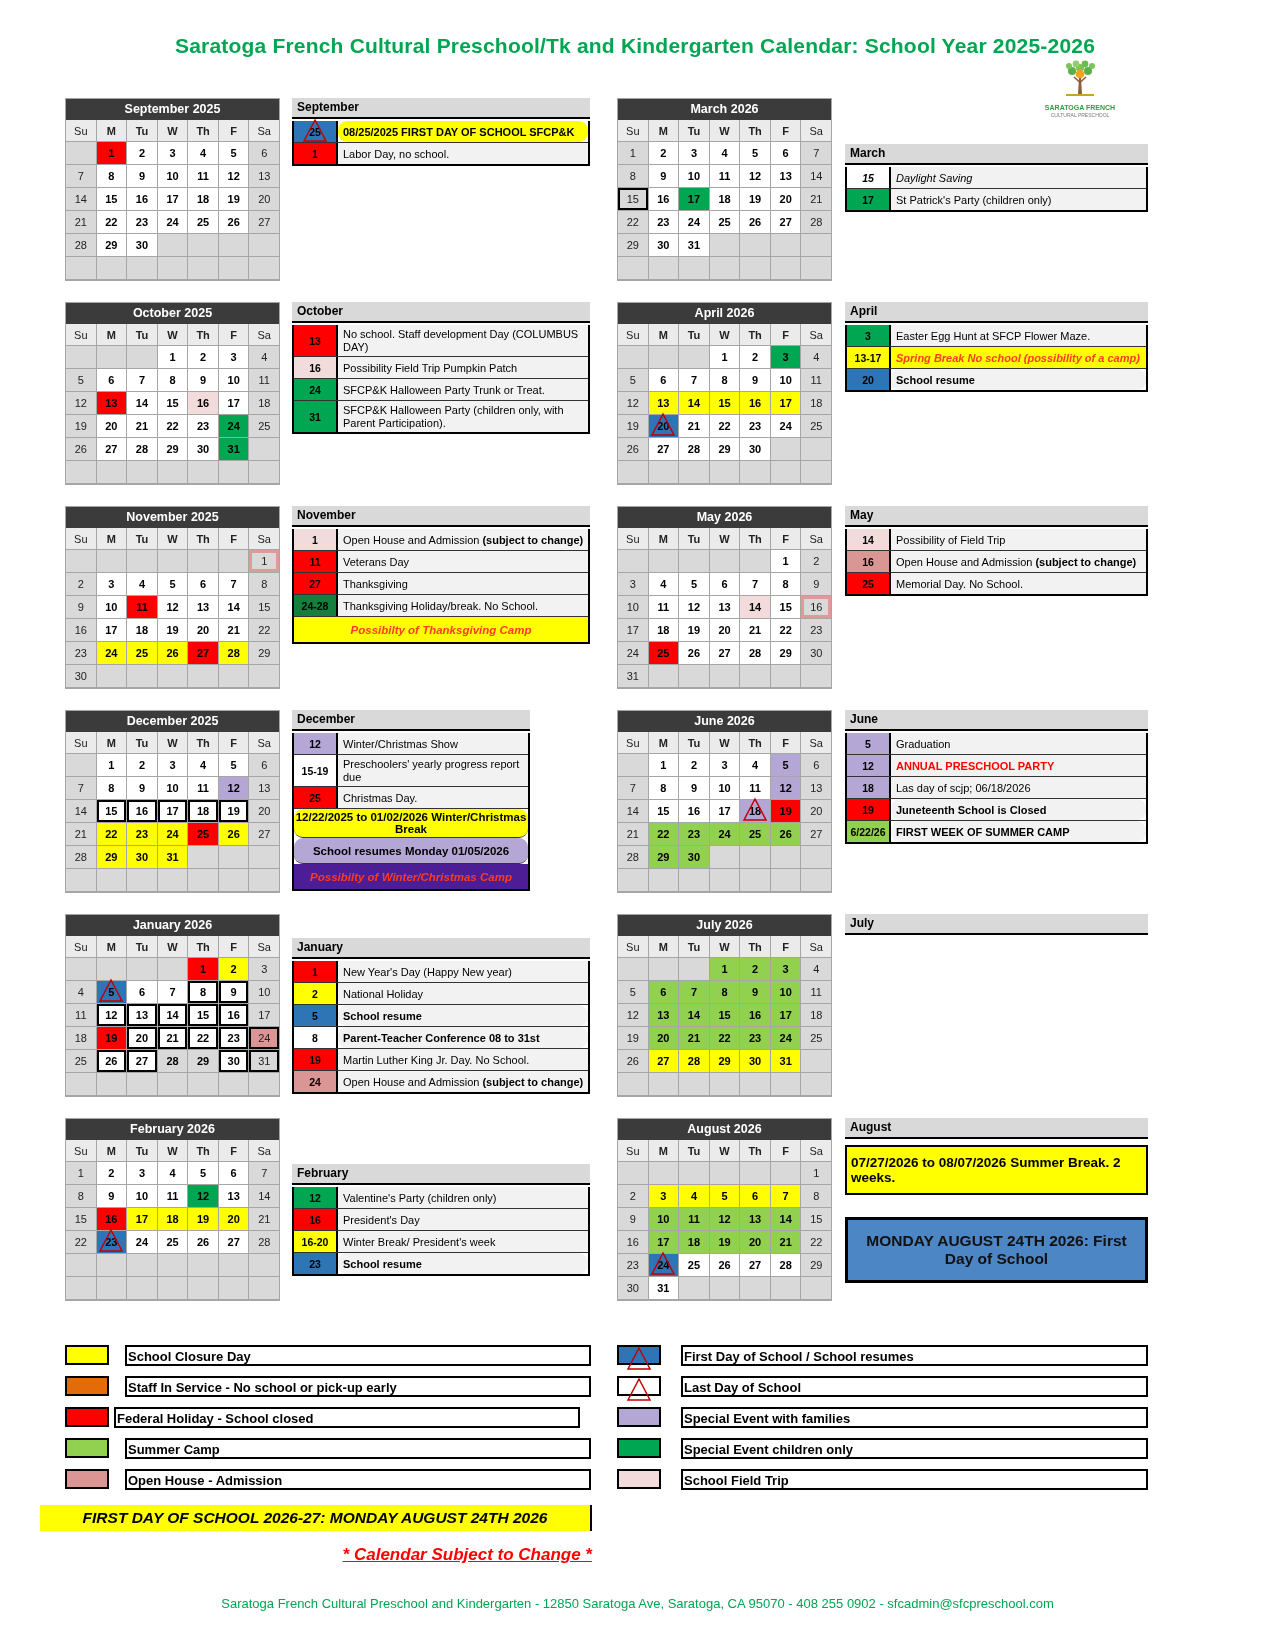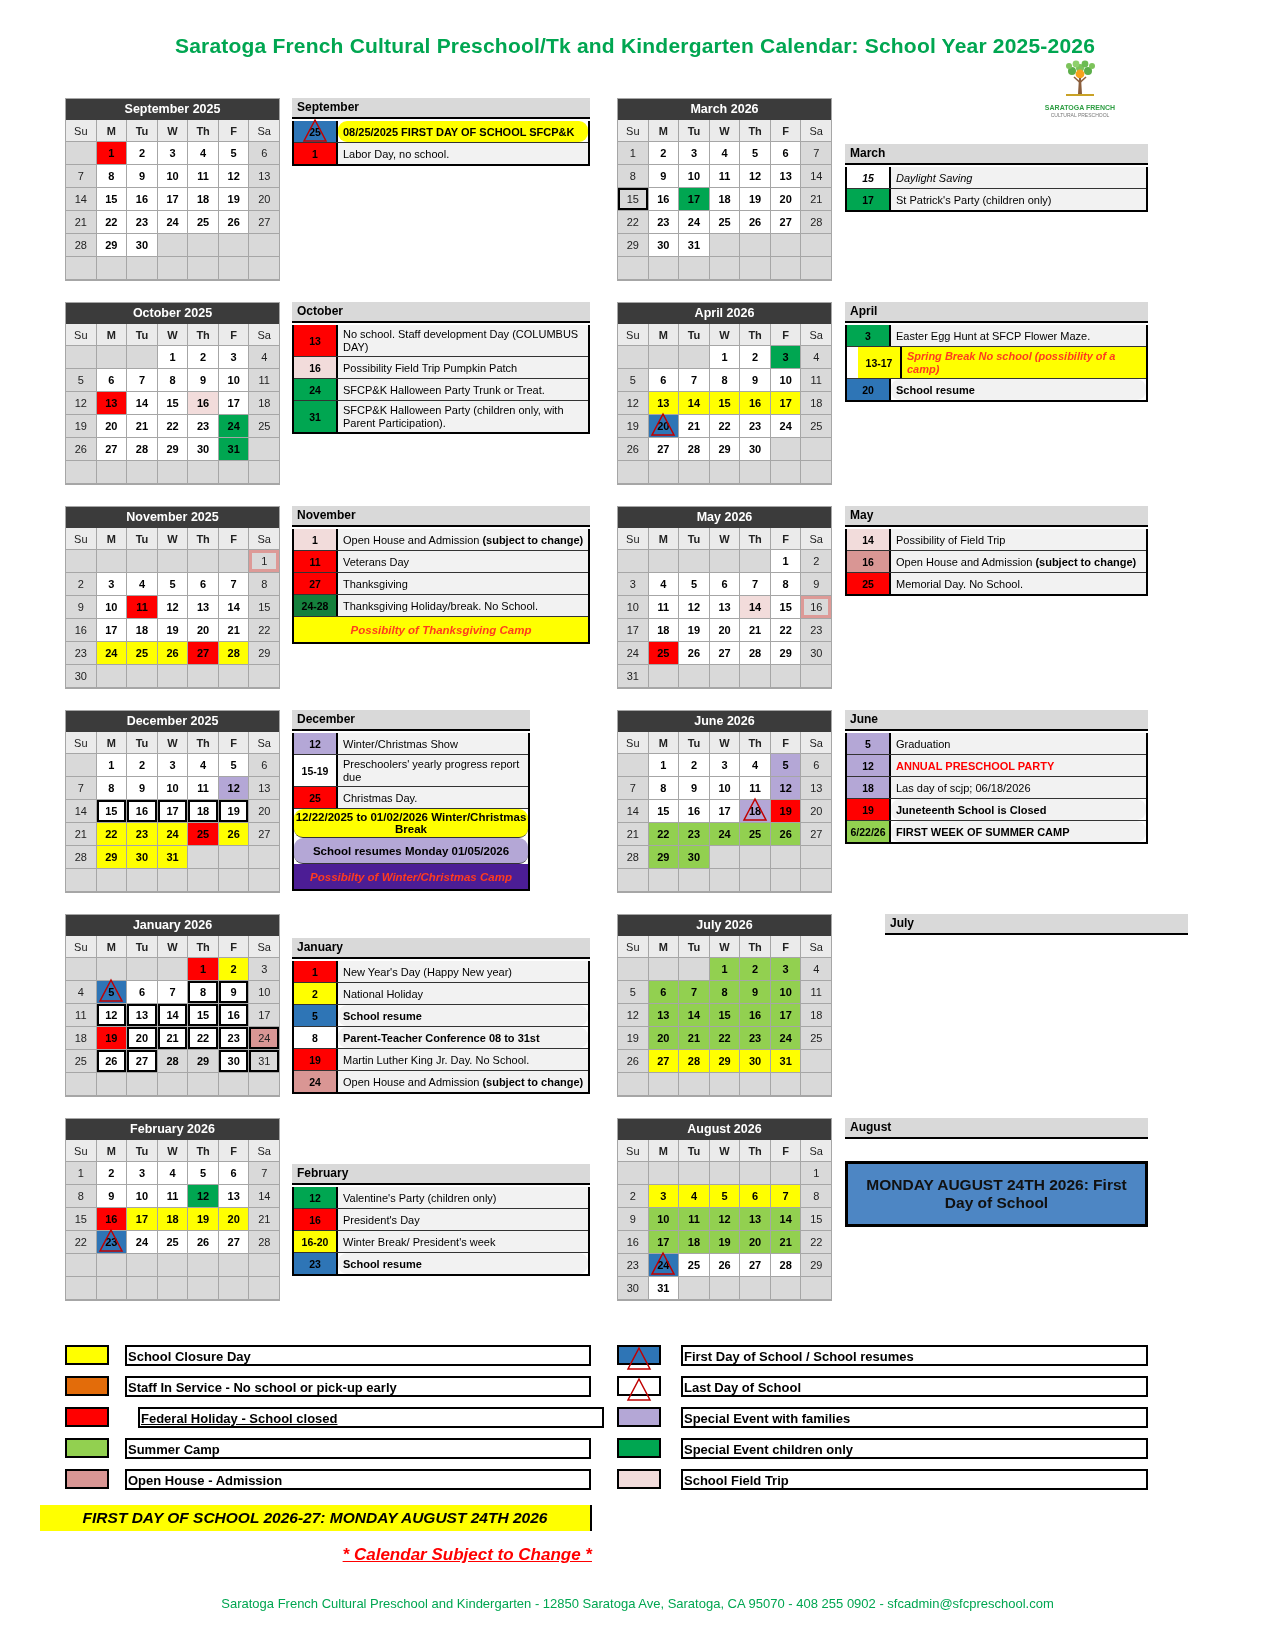--- a/index.html
+++ b/index.html
@@ -785,21 +785,21 @@
       </div>
     </div>
     <div class="events" style="left: 845px; top: 302px; width: 303px;">
       <div class="ev-header">April</div>
       <div class="ev-table">
         <div class="ev-row">
           <div class="ev-chip" style="background: rgb(0, 166, 81);">3</div>
           <div class="ev-text">Easter Egg Hunt at SFCP Flower Maze.</div>
         </div>
         <div class="ev-row">
-          <div class="ev-chip" style="background: rgb(255, 255, 0); margin-left: 11px;">13-17</div>
+          <div class="ev-chip" style="background: rgb(255, 255, 0);">13-17</div>
           <div class="ev-text rib" style="background: rgb(255, 255, 0);">Spring Break No school (possibility of a camp)</div>
         </div>
         <div class="ev-row">
           <div class="ev-chip" style="background: rgb(46, 117, 182);">20</div>
           <div class="ev-text b">School resume</div>
         </div>
       </div>
     </div>
     <div class="cal" style="left: 617px; top: 506px;">
       <div class="cal-title">May 2026</div>
@@ -1036,21 +1036,21 @@
       <div class="cal-row">
         <div class="cal-cell empty"></div>
         <div class="cal-cell empty"></div>
         <div class="cal-cell empty"></div>
         <div class="cal-cell empty"></div>
         <div class="cal-cell empty"></div>
         <div class="cal-cell empty"></div>
         <div class="cal-cell empty"></div>
       </div>
     </div>
-    <div class="events" style="left: 845px; top: 914px; width: 303px; margin-left: 40px;">
+    <div class="events" style="left: 845px; top: 914px; width: 303px;">
       <div class="ev-header">July</div>
     </div>
     <div class="cal" style="left: 617px; top: 1118px;">
       <div class="cal-title">August 2026</div>
       <div class="cal-row">
         <div class="cal-cell hdr">Su</div>
         <div class="cal-cell hdr bold">M</div>
         <div class="cal-cell hdr bold">Tu</div>
         <div class="cal-cell hdr bold">W</div>
         <div class="cal-cell hdr bold">Th</div>
@@ -1109,30 +1109,31 @@
         <div class="cal-cell wd">31</div>
         <div class="cal-cell empty"></div>
         <div class="cal-cell empty"></div>
         <div class="cal-cell empty"></div>
         <div class="cal-cell empty"></div>
         <div class="cal-cell empty"></div>
       </div>
     </div>
     <div class="events" style="left: 845px; top: 1118px; width: 303px;">
       <div class="ev-header">August</div>
+      <div class="big-box yellow" style="background: rgb(255, 255, 0);">07/27/2026 to 08/07/2026 Summer Break. 2 weeks.</div>
       <div class="big-box blue" style="background: rgb(77, 134, 196);">MONDAY AUGUST 24TH 2026: First Day of School</div>
     </div>
   </div>
 <div id="legend-root">
     <div class="lg-swatch" style="left: 65px; top: 1345px; background: rgb(255, 255, 0); position: absolute;"></div>
     <div class="lg-label" style="left: 125px; top: 1345px; width: 466px;">School Closure Day</div>
     <div class="lg-swatch" style="left: 65px; top: 1376px; background: rgb(227, 108, 10); position: absolute;"></div>
     <div class="lg-label" style="left: 125px; top: 1376px; width: 466px;">Staff In Service - No school or pick-up early</div>
     <div class="lg-swatch" style="left: 65px; top: 1407px; background: rgb(255, 0, 0); position: absolute;"></div>
-    <div class="lg-label" style="left: 138px; top: 1407px; width: 466px; text-decoration: underline;">Federal Holiday - School closed</div>
+    <div class="lg-label" style="left: 114px; top: 1407px; width: 466px;">Federal Holiday - School closed</div>
     <div class="lg-swatch" style="left: 65px; top: 1438px; background: rgb(146, 208, 80); position: absolute;"></div>
     <div class="lg-label" style="left: 125px; top: 1438px; width: 466px;">Summer Camp</div>
     <div class="lg-swatch" style="left: 65px; top: 1469px; background: rgb(217, 150, 148); position: absolute;"></div>
     <div class="lg-label" style="left: 125px; top: 1469px; width: 466px;">Open House - Admission</div>
     <div class="lg-swatch" style="left: 617px; top: 1345px; background: rgb(46, 117, 182); position: absolute;">
       <svg width="26" height="26" viewBox="0 0 26 26" class="tri-mark" style="top: -2px;">
         <path d="M13 3 L24 24 L2 24 Z" fill="none" stroke="#C00000" stroke-width="1.5"></path>
       </svg>
     </div>
     <div class="lg-label" style="left: 681px; top: 1345px; width: 467px;">First Day of School / School resumes</div>

